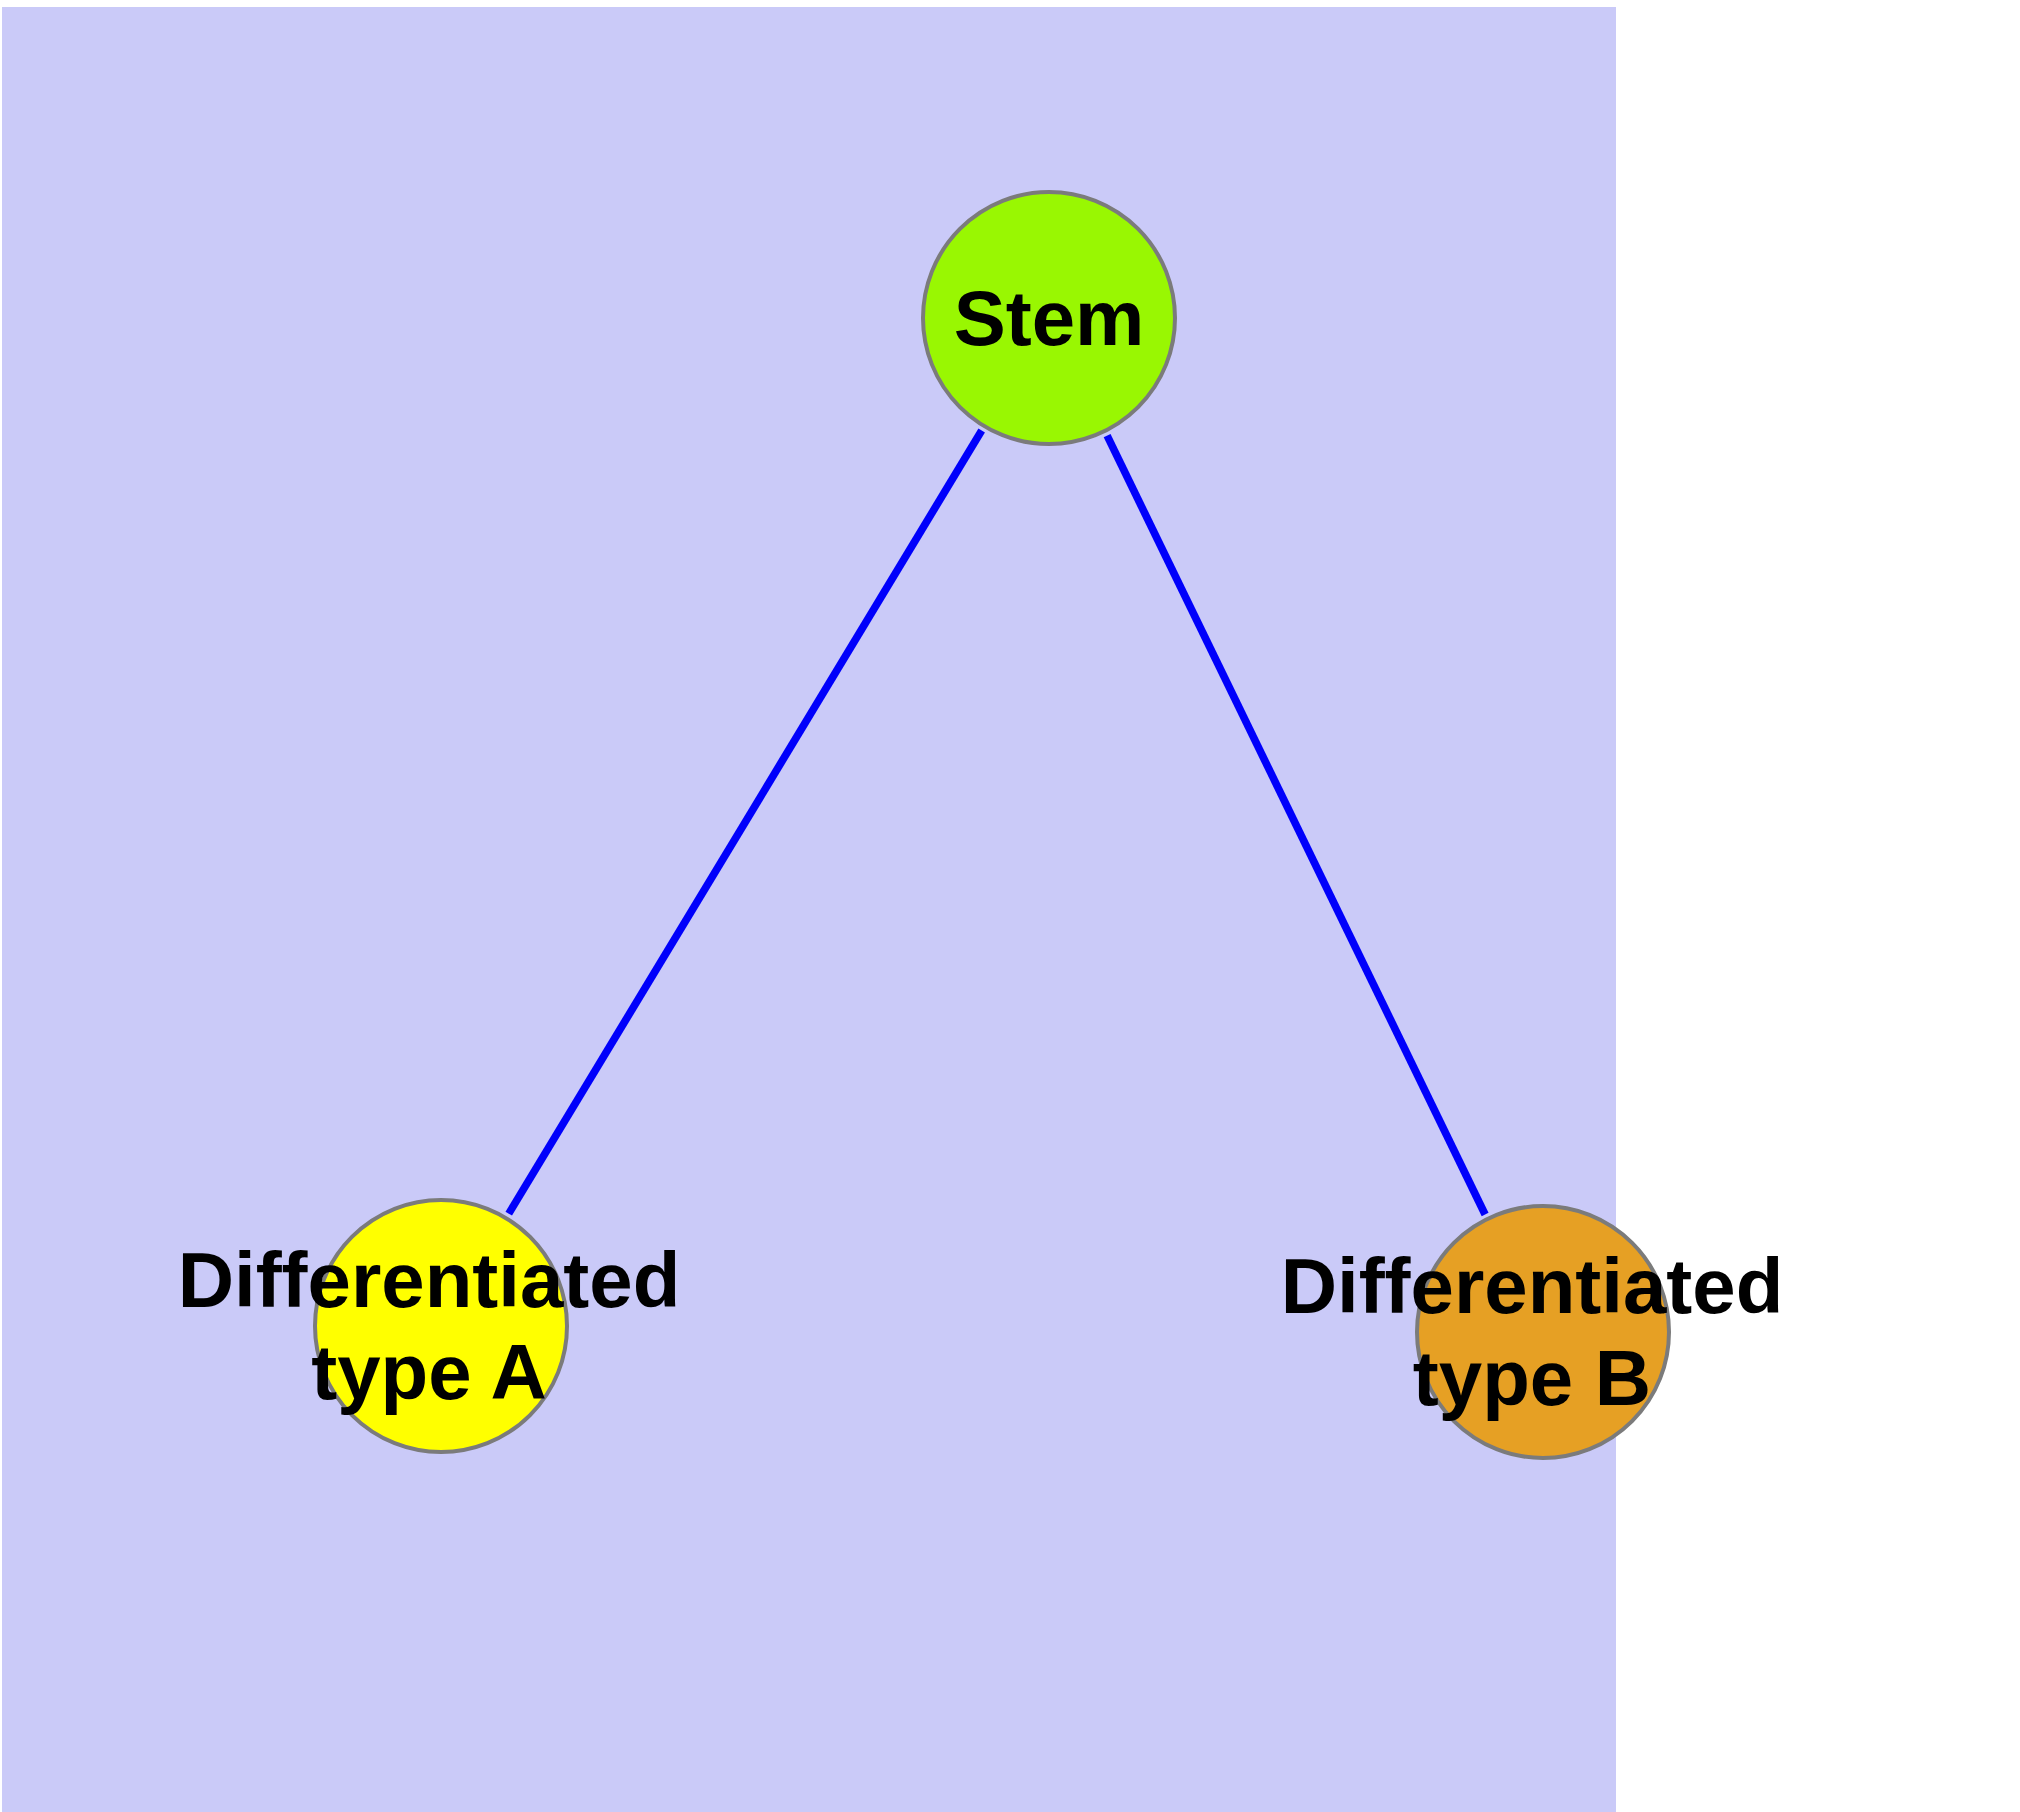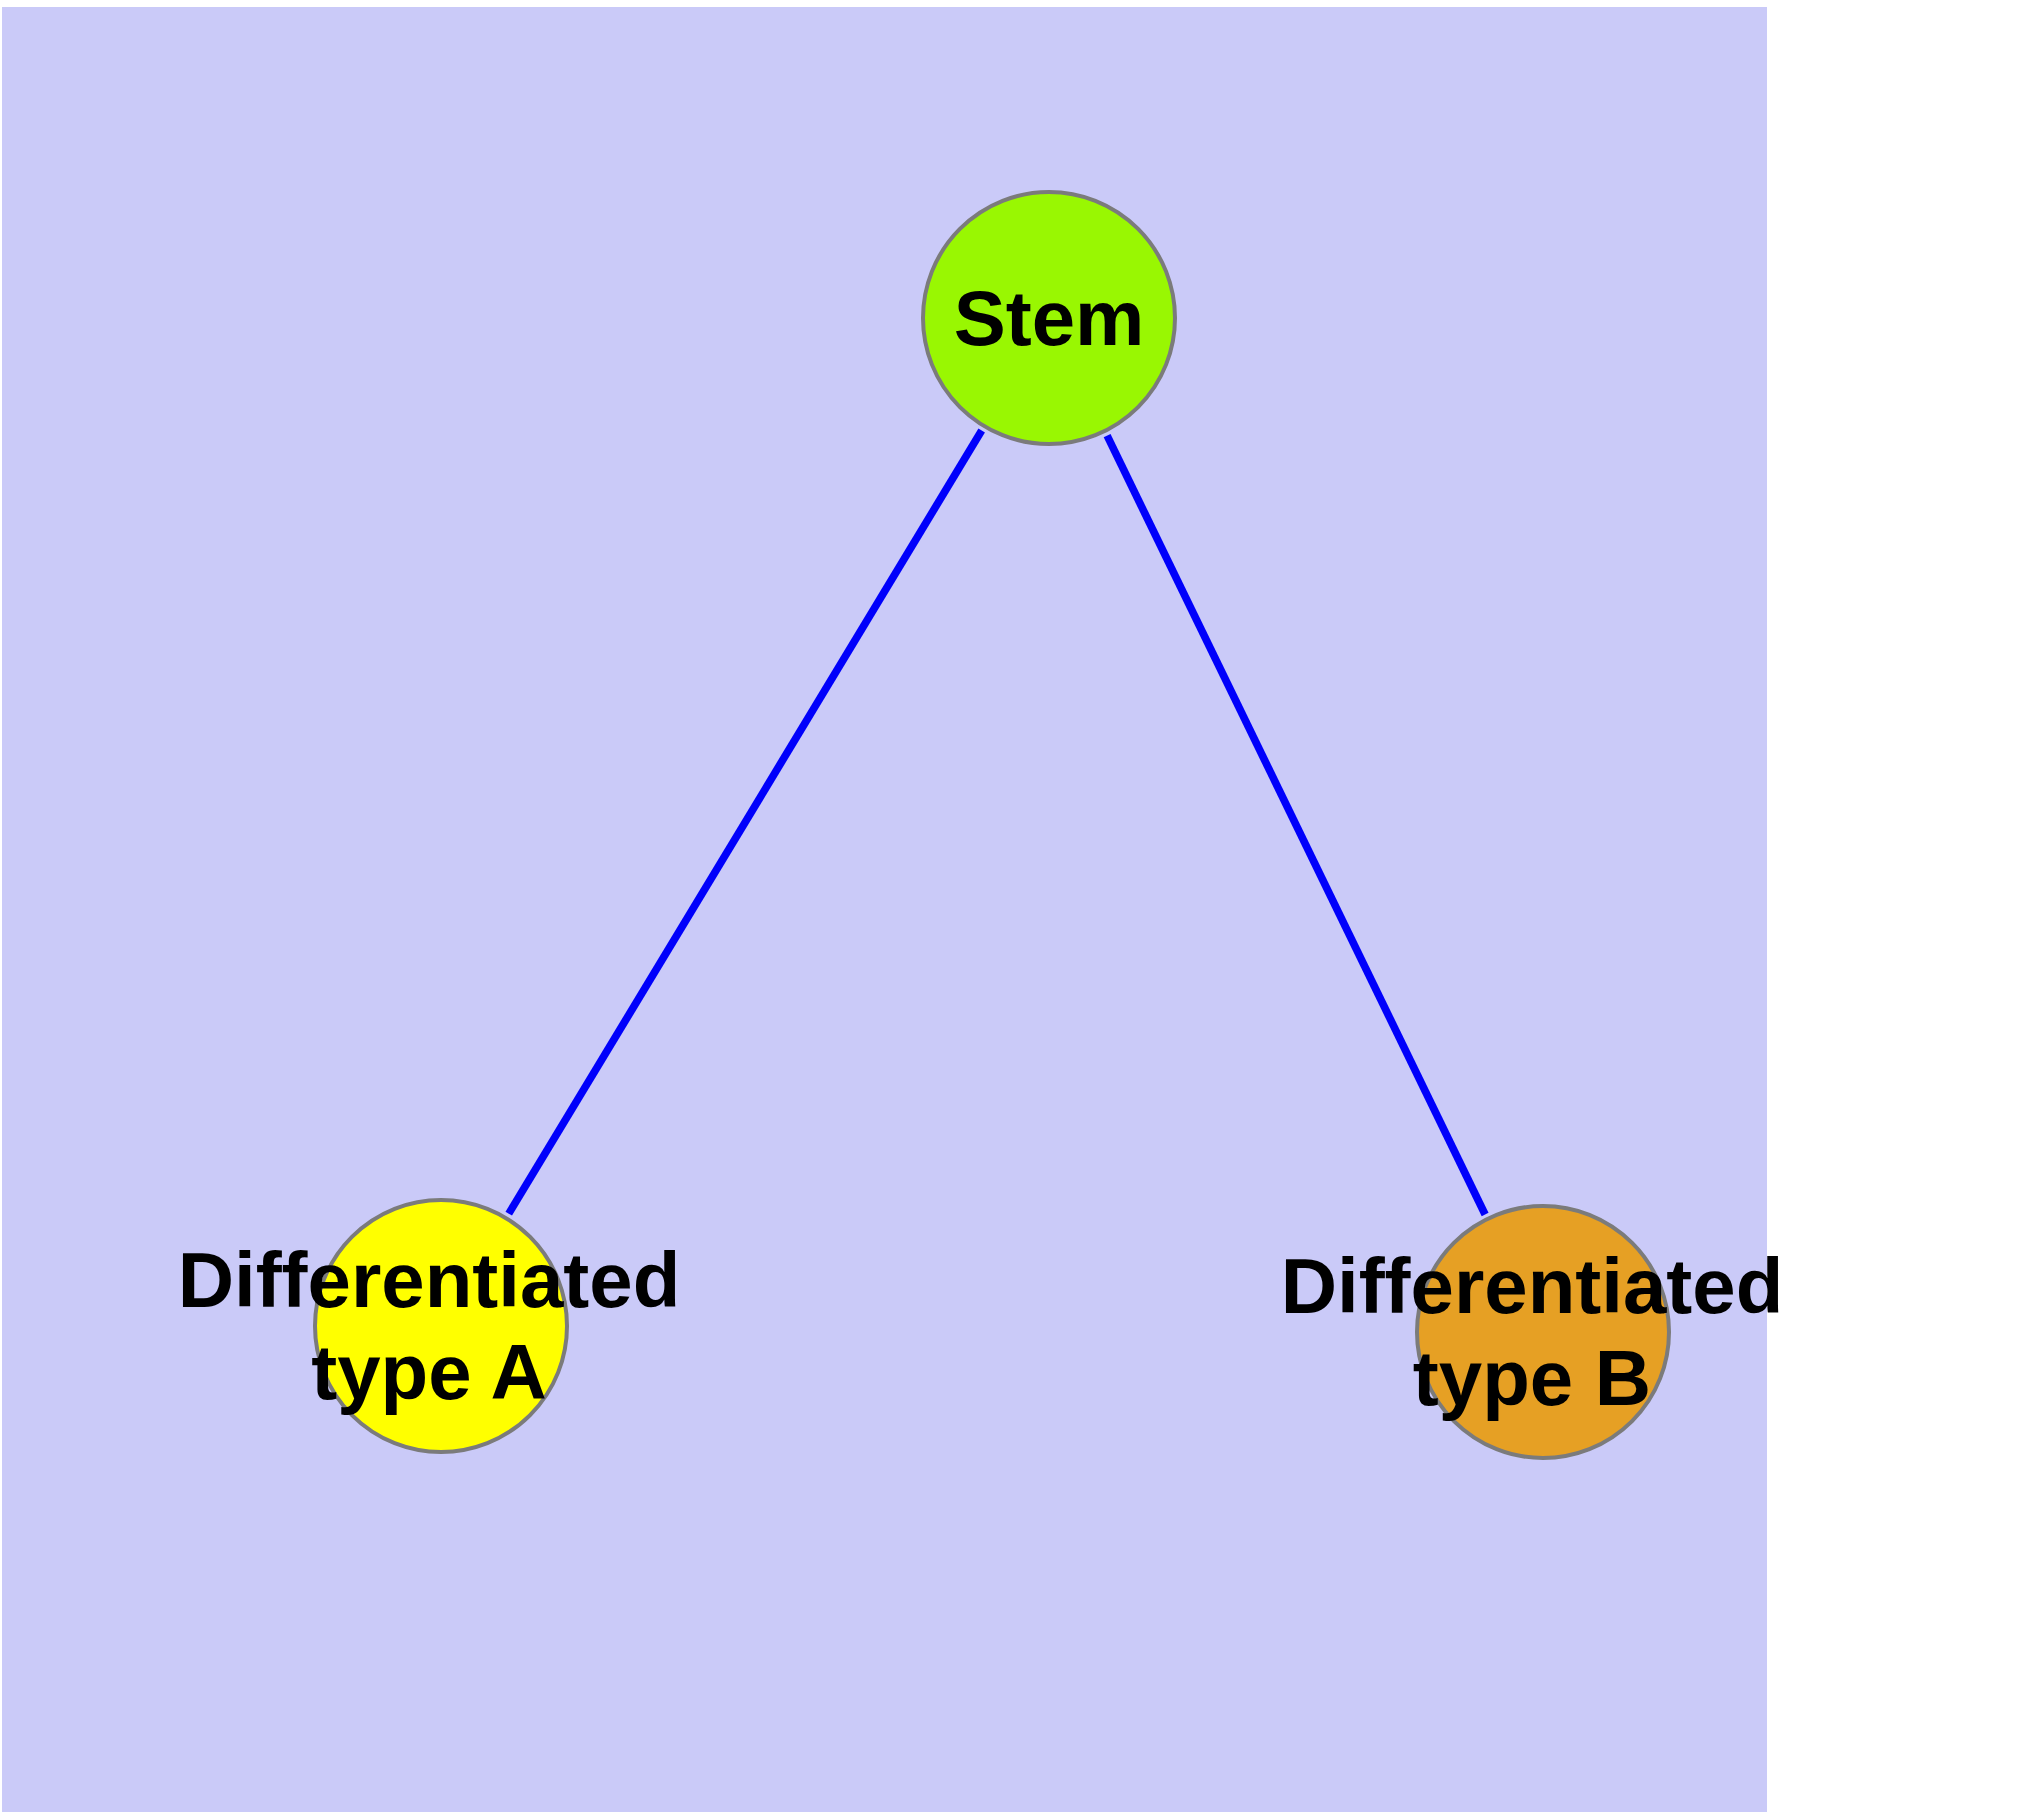--- a/index.html
+++ b/index.html
@@ -6,21 +6,21 @@
     margin: 0;
     padding: 0;
     background: #ffffff;
     width: 2021px;
     height: 1812px;
     overflow: hidden;
     font-family: "Liberation Sans", sans-serif;
   }
   .page {
     position: relative;
-    width: 1767px;
+    width: 1616px;
     height: 1812px;
     background: #ffffff;
   }
   .graph-canvas {
     position: absolute;
     left: 1.7px;
     top: 6.8px;
     right: 0;
     bottom: 0;
   }

